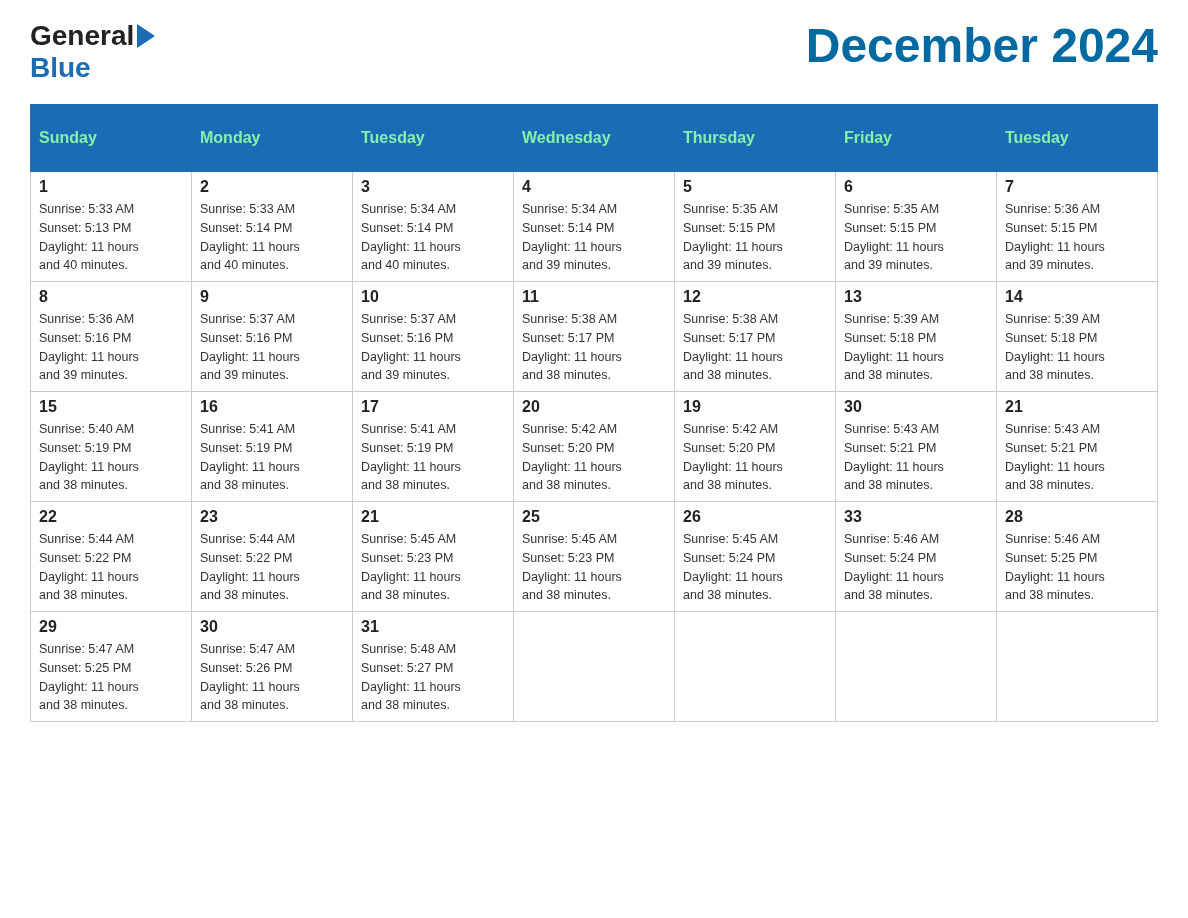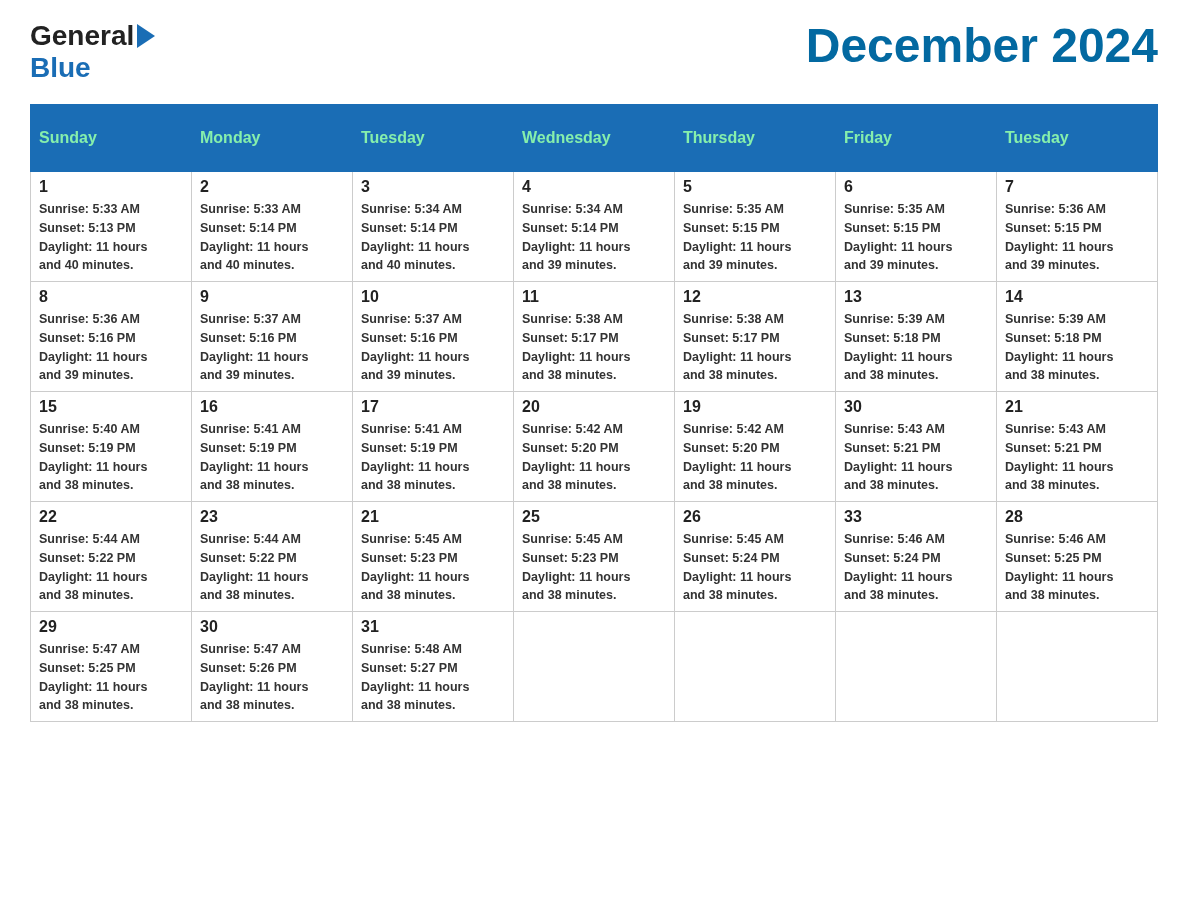--- a/index.html
+++ b/index.html
@@ -67,21 +67,20 @@
       font-size: 16px;
       font-weight: bold;
       color: #222;
       display: block;
       margin-bottom: 4px;
     }
     .day-info {
       font-size: 12.5px;
       color: #333;
       line-height: 1.5;
-      font-weight: bold;
     }
     .empty-cell {
       background: #f9f9f9;
     }
     .logo-arrow {
       display: inline-block;
       width: 0;
       height: 0;
       border-top: 12px solid transparent;
       border-bottom: 12px solid transparent;

